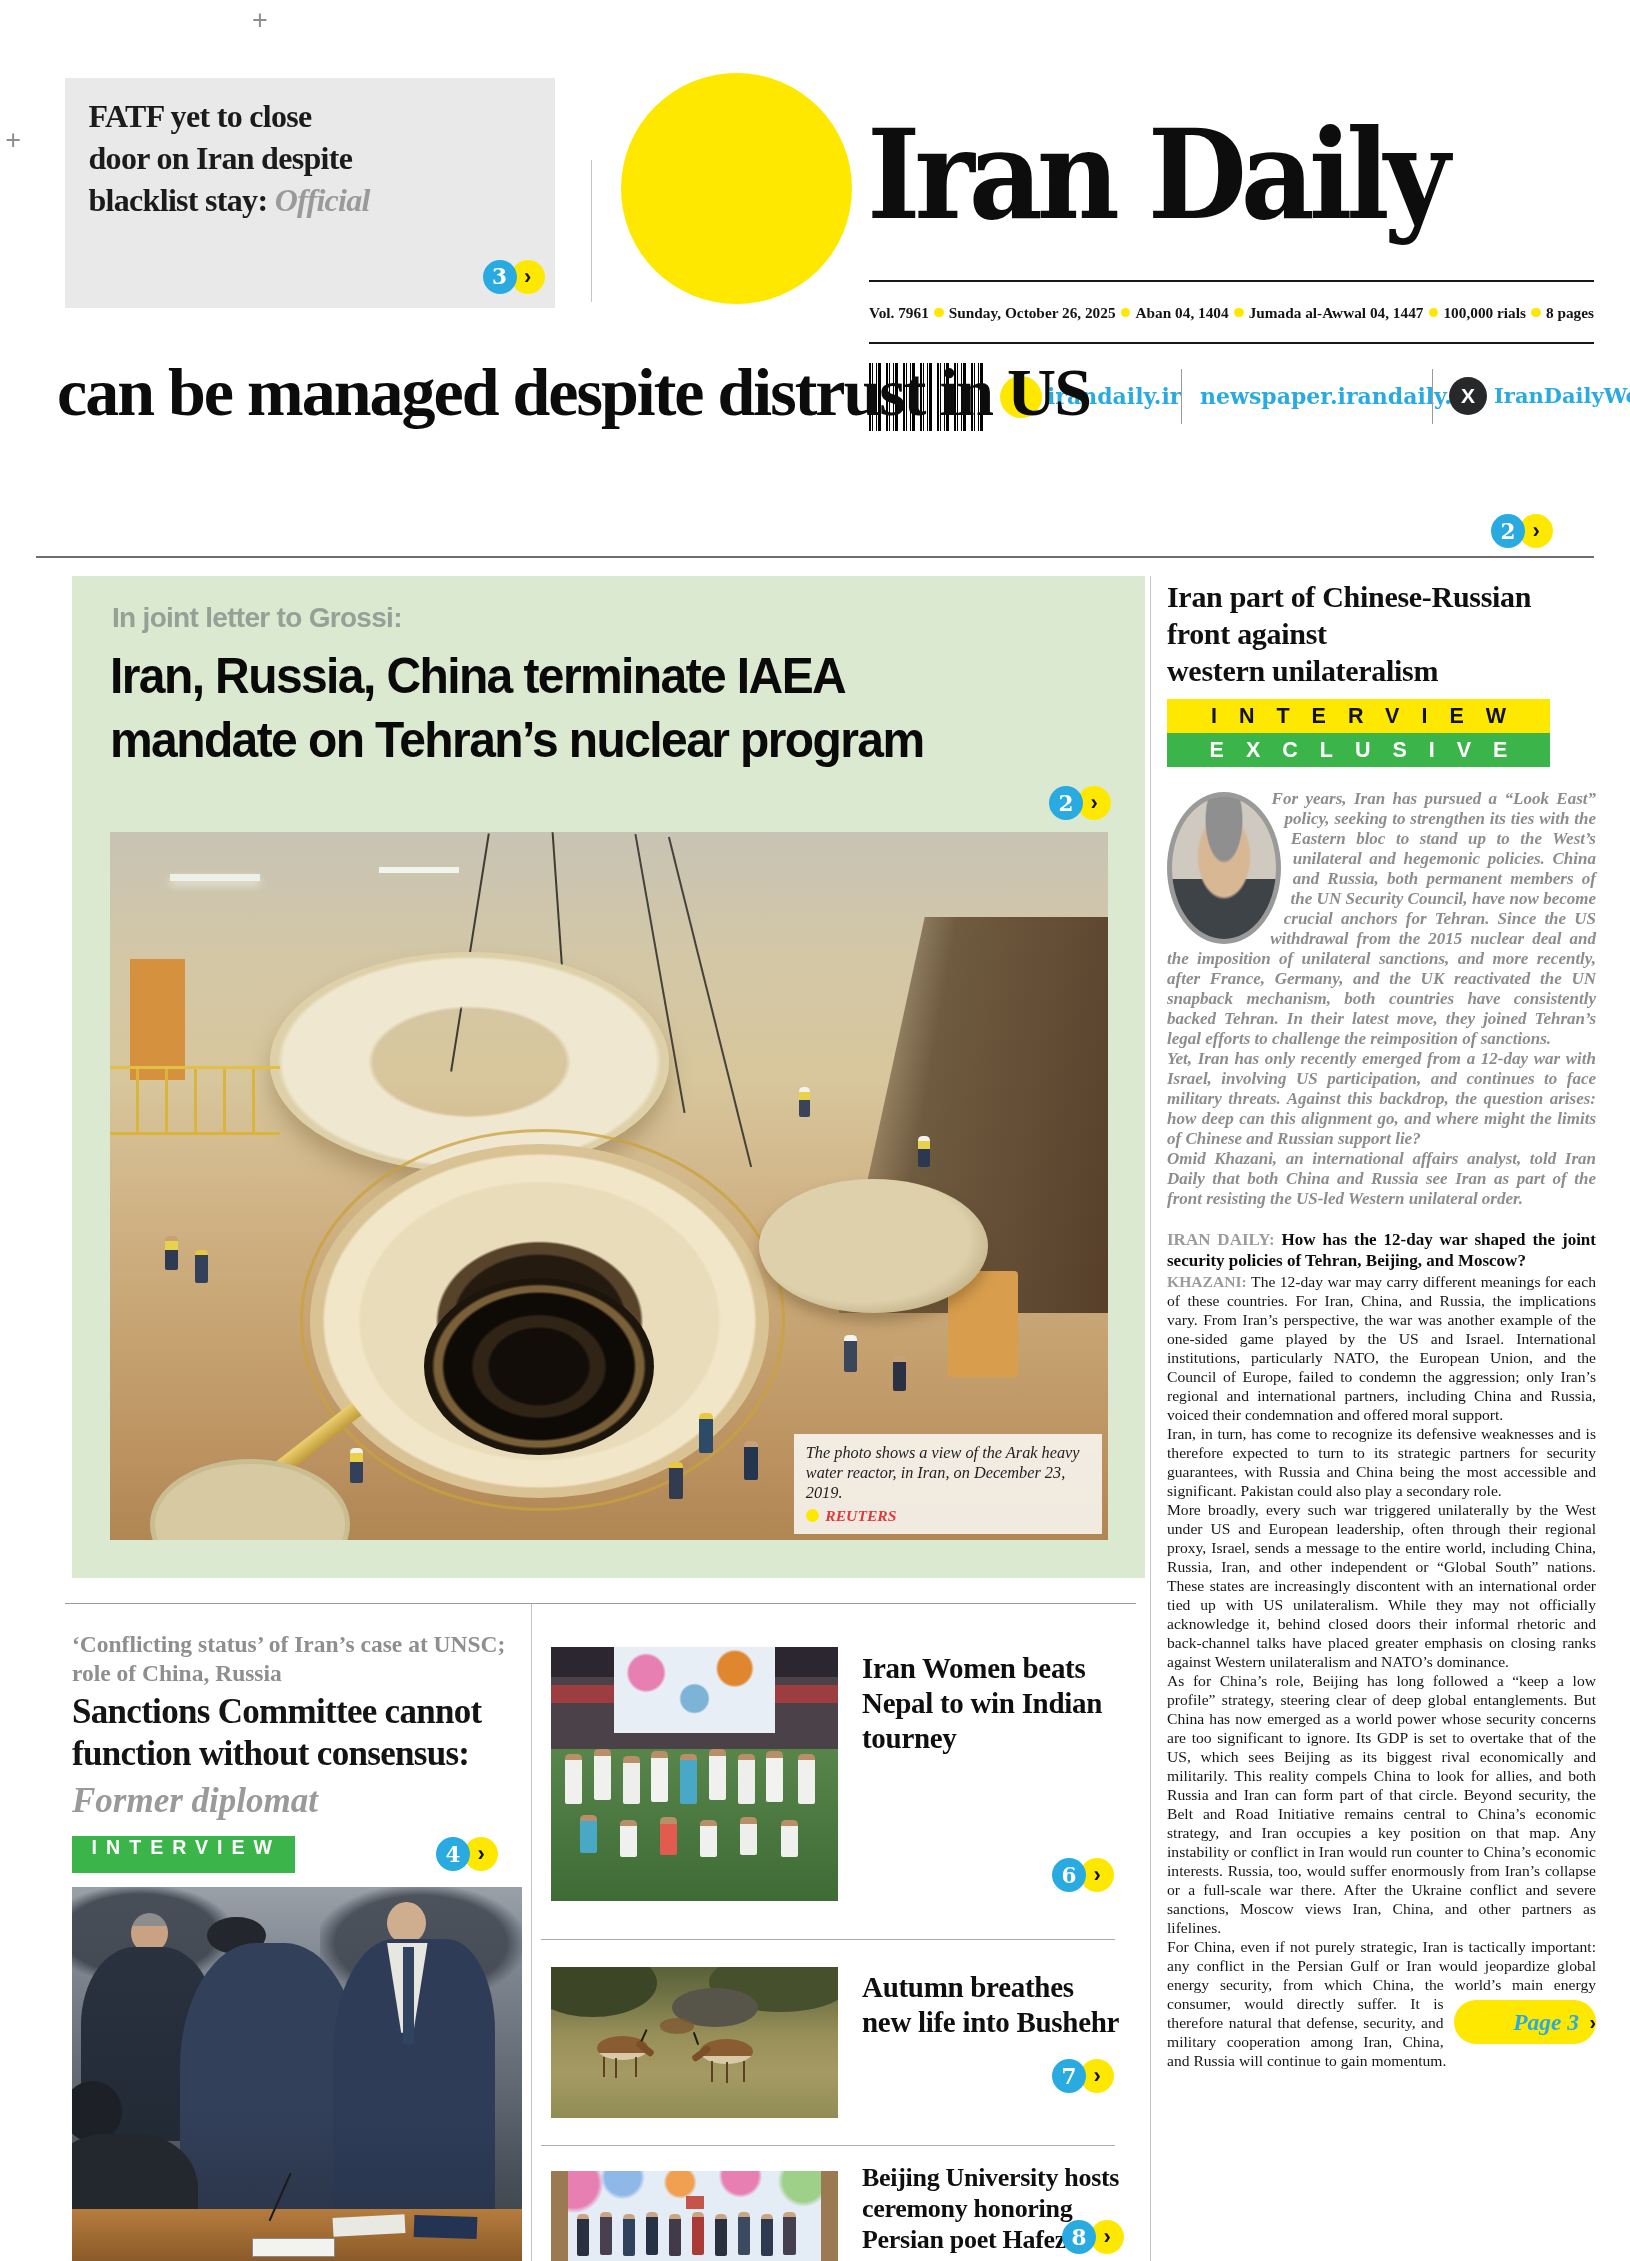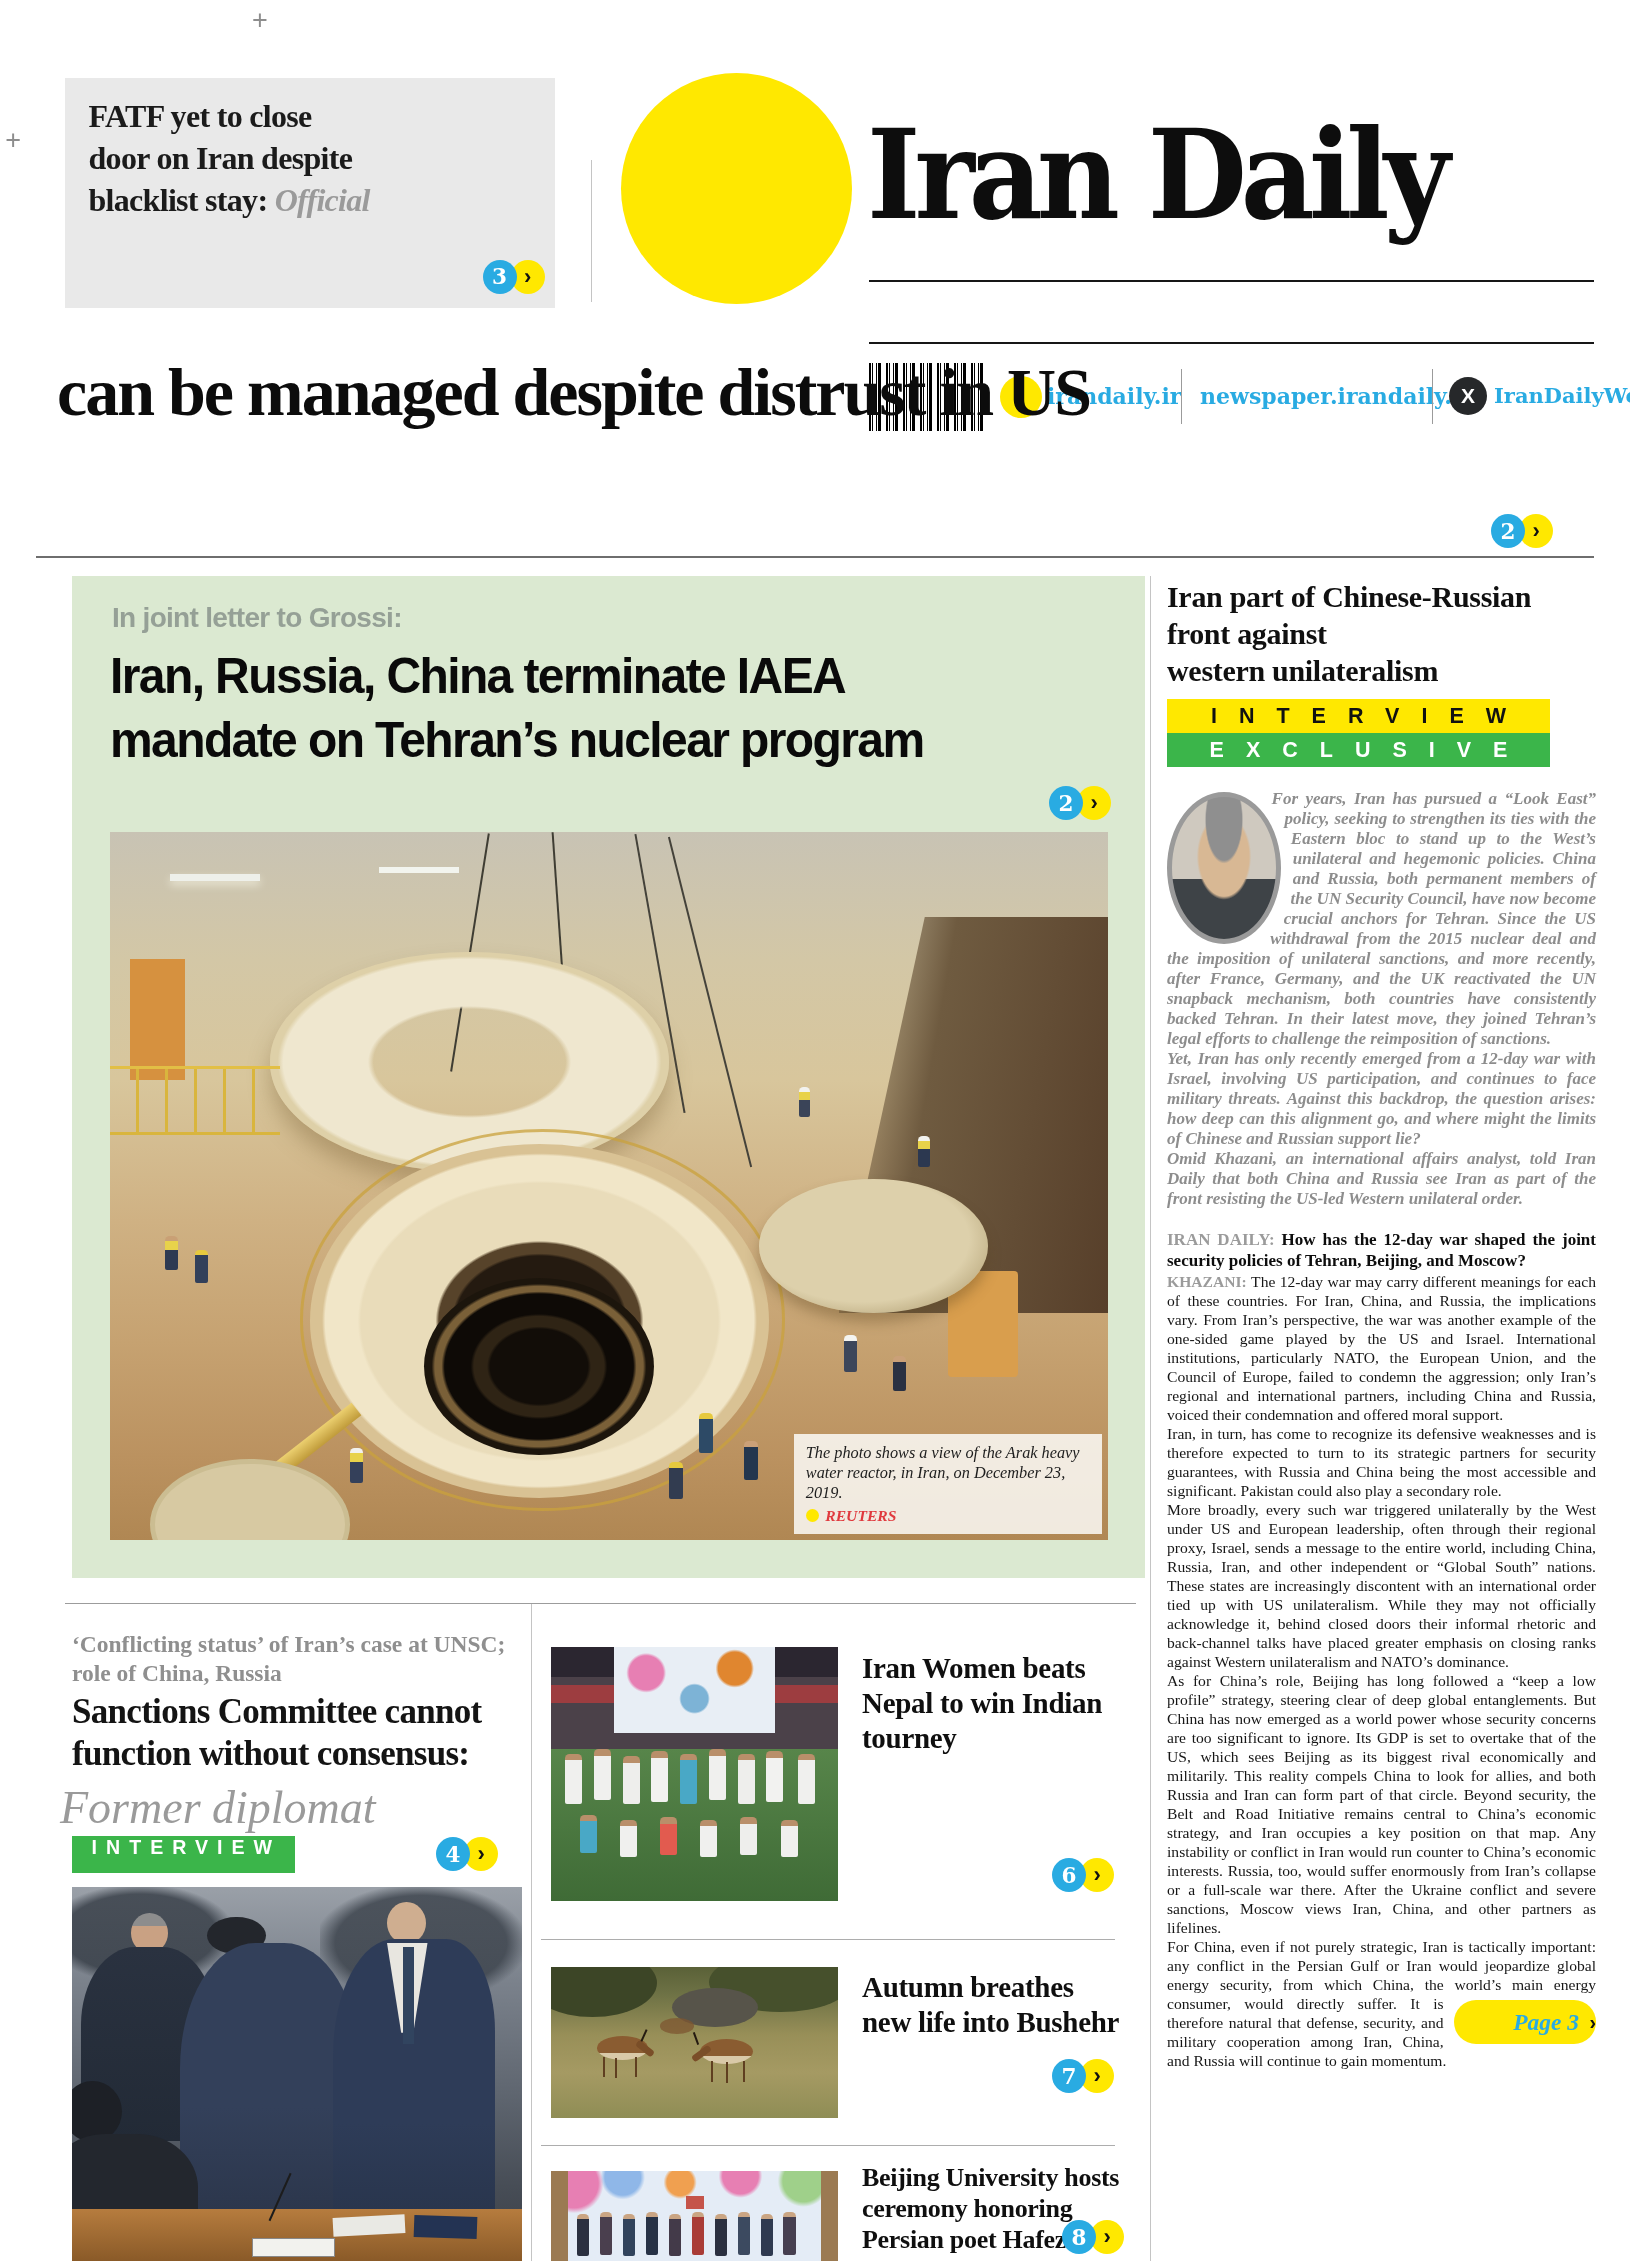--- a/index.html
+++ b/index.html
@@ -76,21 +76,21 @@
   .qlabel{color:#9b9b9b;font-weight:bold;}
   .a{font-size:15.6px;line-height:19px;color:#161616;}
   .page-pill{float:right;width:142px;height:44px;background:#ffe800;border-radius:29px;margin:6.5px 0 5.2px 10.4px;
       display:flex;align-items:center;justify-content:flex-end;gap:10.4px;}
   .page-pill i{color:#29abe2;font:bold italic 23.5px "Liberation Serif",serif;}
   .page-pill b{font:bold 19.6px "Liberation Sans",sans-serif;color:#111;}
 
   
   .lskick{position:absolute;left:72px;top:1630px;width:450px;font-weight:bold;font-size:23.5px;line-height:29px;color:#8f8f8f;}
   .lstitle{position:absolute;left:72px;top:1691px;width:463px;font-weight:bold;font-size:35px;line-height:42px;color:#141414;letter-spacing:-0.7px;}
-  .lssub{position:absolute;left:60px;top:1781px;font-weight:normal;font-style:italic;font-size:46px;color:#9a9a9a;}
+  .lssub{position:absolute;left:72px;top:1781px;font-weight:bold;font-style:italic;font-size:35px;color:#9a9a9a;}
   .lstag{position:absolute;left:72px;top:1836px;height:37px;line-height:37px;background:#3bb54a;color:#fff;
          font:bold 19.6px "Liberation Sans",sans-serif;letter-spacing:9px;padding:0 14.3px 0 19.6px;}
 
   
   .btitle{position:absolute;width:258px;font-weight:bold;color:#0f0f0f;font-size:29px;line-height:35px;letter-spacing:-0.3px;}
   .bsub{position:absolute;width:258px;font-weight:bold;color:#9a9a9a;font-size:19.6px;line-height:25px;}
   .fig{position:absolute;border-radius:4.6px 4.6px 2px 2px;}
 </style>
 </head>
 <body>
@@ -108,20 +108,33 @@
     </div>
     <div class="badge" style="right:10.4px;bottom:14.3px;">
       <span class="bnum">3</span>
       <span class="bgo">›</span>
     </div>
   </div>
   <div class="vr" style="left:591px;top:160px;height:142px;"></div>
   <div class="logo-circle"></div>
   <div class="logo">Iran Daily</div>
   <div class="hr" style="left:869px;top:280px;width:725px;background:#161616;"></div>
+  <div class="infoline">
+    <span>Vol. 7961</span>
+      <span class="dot"></span>
+    <span>Sunday, October 26, 2025</span>
+      <span class="dot"></span>
+    <span>Aban 04, 1404</span>
+      <span class="dot"></span>
+    <span>Jumada al-Awwal 04, 1447</span>
+      <span class="dot"></span>
+    <span>100,000 rials</span>
+      <span class="dot"></span>
+    <span>8 pages</span>
+  </div>
   <div class="hr" style="left:869px;top:342px;width:725px;background:#161616;"></div>
 
   <div class="barcode"></div>
   <div class="chev-circle">›</div>
   <a class="bluelink" style="left:1047px;">irandaily.ir</a>
   <div class="vsep" style="left:1181px;"></div>
   <a class="bluelink" style="left:1200px;">newspaper.irandaily.ir</a>
   <div class="vsep" style="left:1432px;"></div>
   <div class="xcircle">X</div>
   <a class="bluelink" style="left:1494px;font-size:21px;">IranDailyWeb</a>

